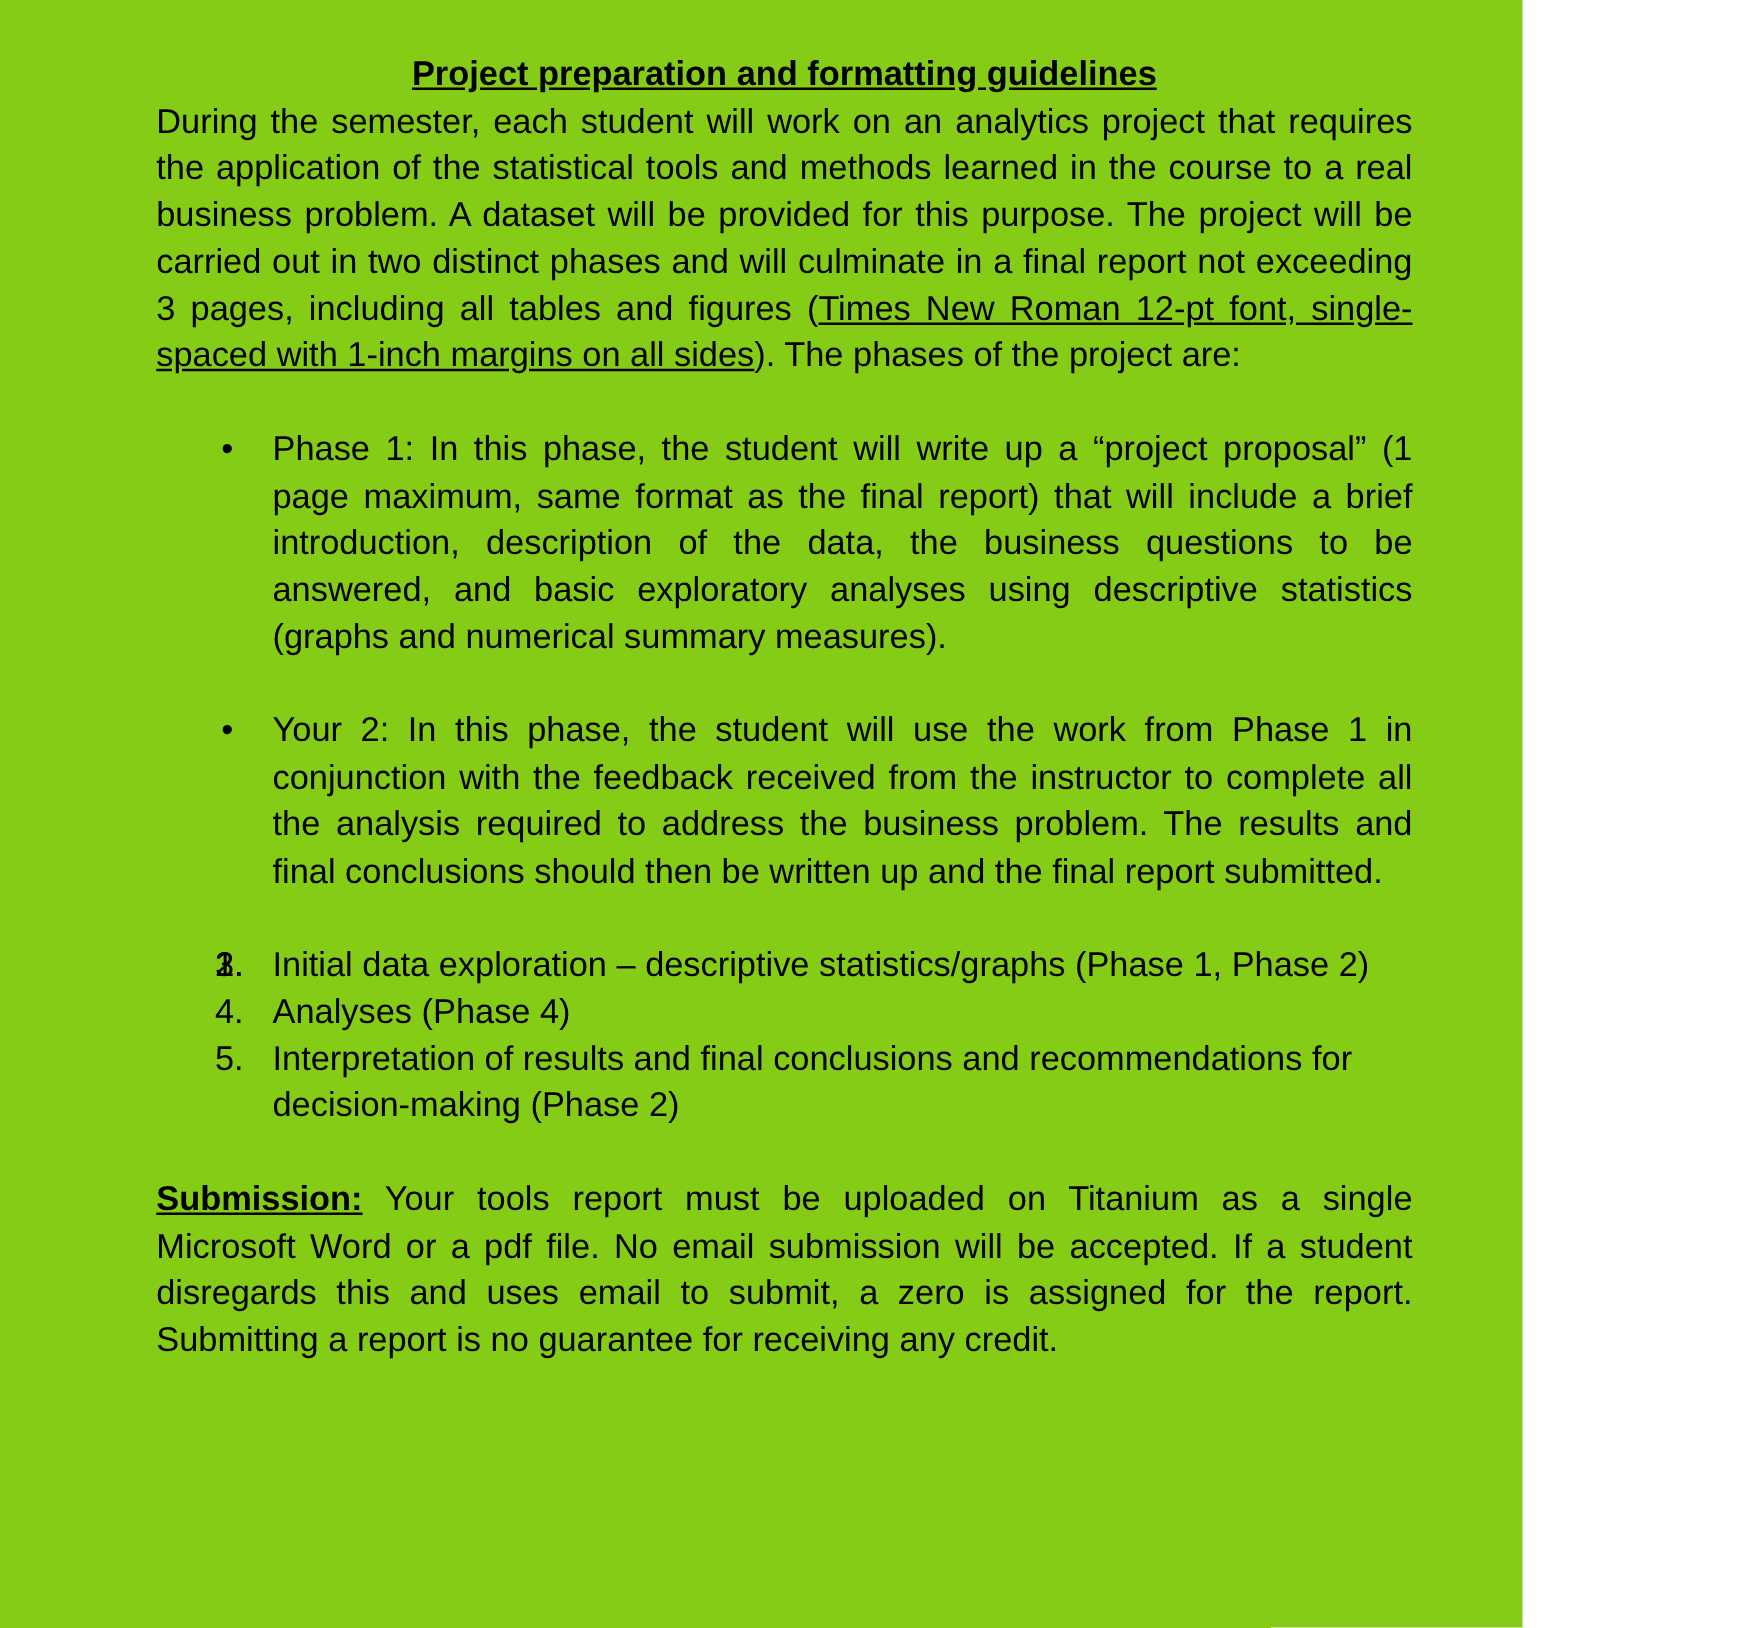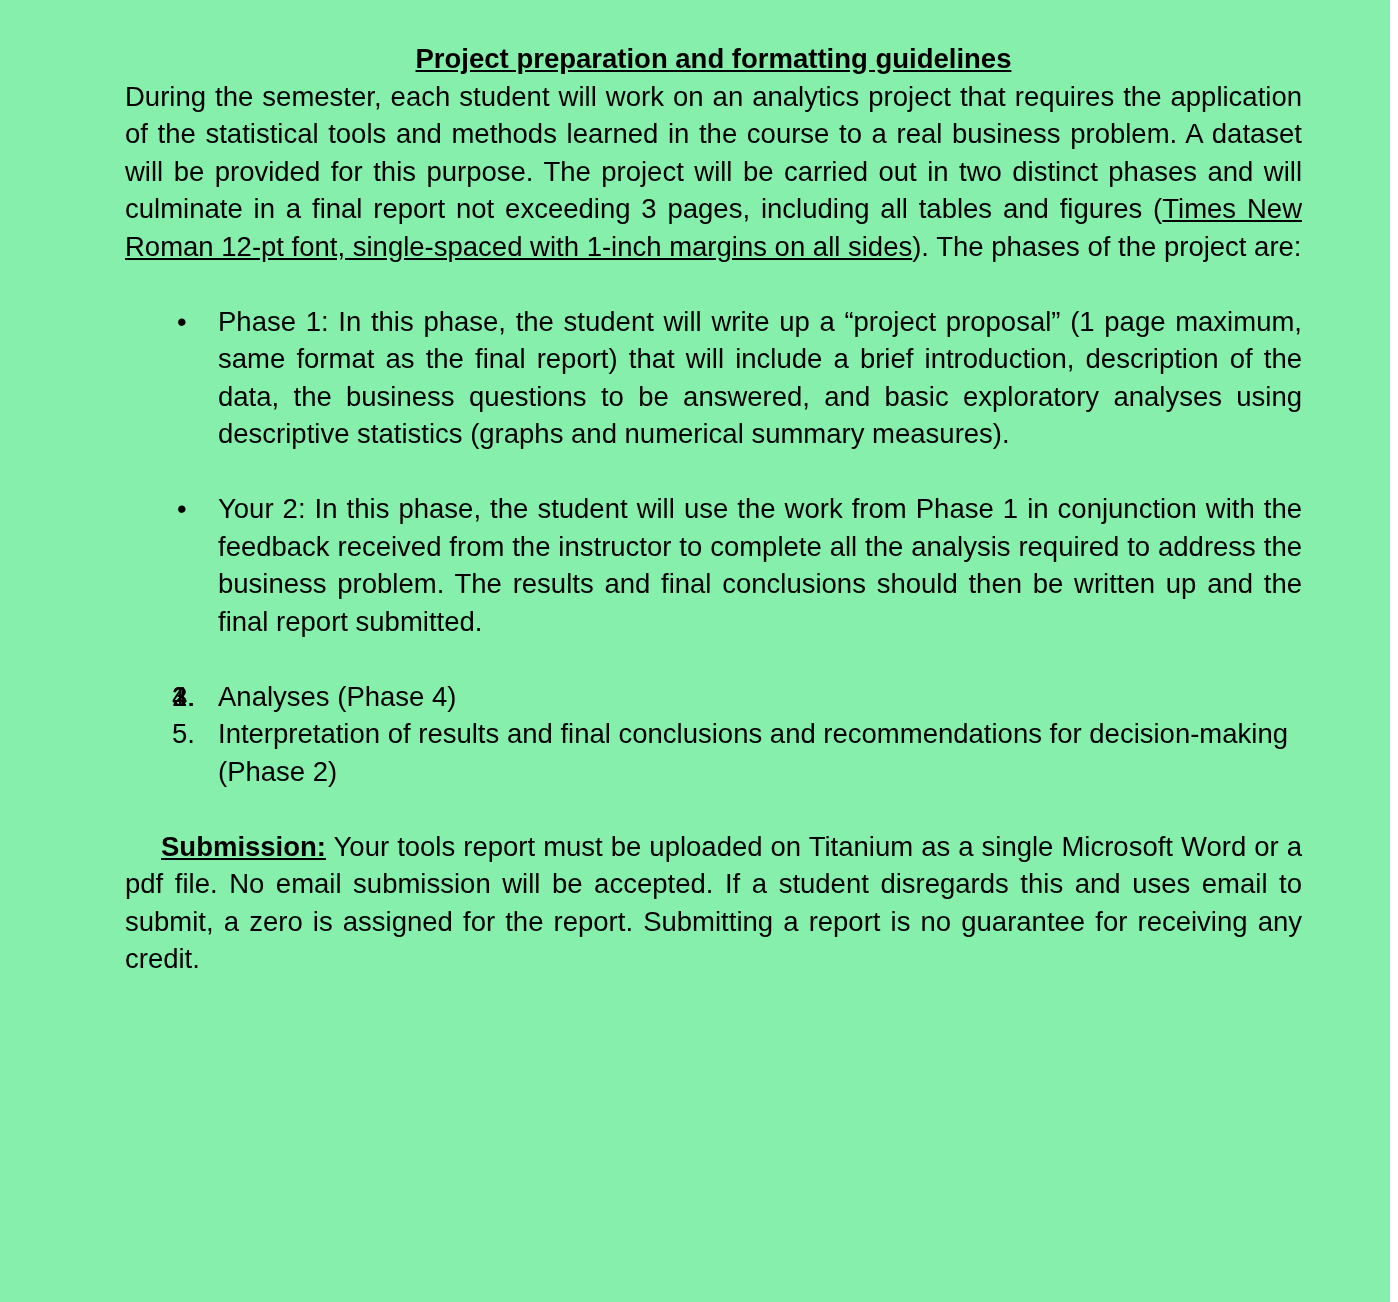--- a/index.html
+++ b/index.html
@@ -2,24 +2,24 @@
 <html><head>
 <meta charset="utf-8">
 <style>
   html, body {
     margin: 0;
     padding: 0;
     background: #ffffff;
   }
   .page {
     box-sizing: border-box;
-    width: 1390px;
+    width: 1218px;
     height: 1302px;
     padding: 40px 88px 0 125px;
-    background: #86efac;
+    background: #84cc16;
     color: #000000;
     font-family: "Liberation Sans", "DejaVu Sans", sans-serif;
     font-size: 27.5px;
     line-height: 37.5px;
     overflow: hidden;
   }
   .doc-title {
     margin: 0;
     text-align: center;
     font-size: inherit;
@@ -35,21 +35,20 @@
   }
   .u {
     text-decoration: underline;
   }
   .b {
     font-weight: normal;
   }
   .bu {
     font-weight: bold;
     text-decoration: underline;
-    margin-left: 36px;
   }
   ul.bullet-list, ol.numbered-list {
     list-style: none;
     margin: 37.5px 0 0 0;
     padding: 0;
   }
   li.bullet-item {
     position: relative;
     padding-left: 93px;
     text-align: justify;
@@ -93,21 +92,21 @@
 
 
   <ol class="numbered-list">
     <li class="numbered-item">
       <span class="num-marker">1.</span>
     </li>
     <li class="numbered-item">
       <span class="num-marker">2.</span>
     </li>
     <li class="numbered-item">
-      <span class="num-marker">3.</span>
+      <span class="num-marker">3.</span><span>Initial data exploration – descriptive statistics/graphs (Phase 1, Phase 2)</span>
     </li>
     <li class="numbered-item">
       <span class="num-marker">4.</span><span>Analyses (Phase 4)</span>
     </li>
     <li class="numbered-item">
       <span class="num-marker">5.</span><span>Interpretation of results and final conclusions and recommendations for decision-making (Phase 2)</span>
     </li>
   </ol>
 
   <p class="para block-gap"><span class="bu">Submission:</span><span> Your tools report </span><span class="b">must be uploaded on Titanium as a single Microsoft Word or a pdf file. No email submission will be accepted</span><span>. If a student disregards this and uses email to submit, a zero is assigned for the report. Submitting a report is no guarantee for receiving any credit.</span></p>

